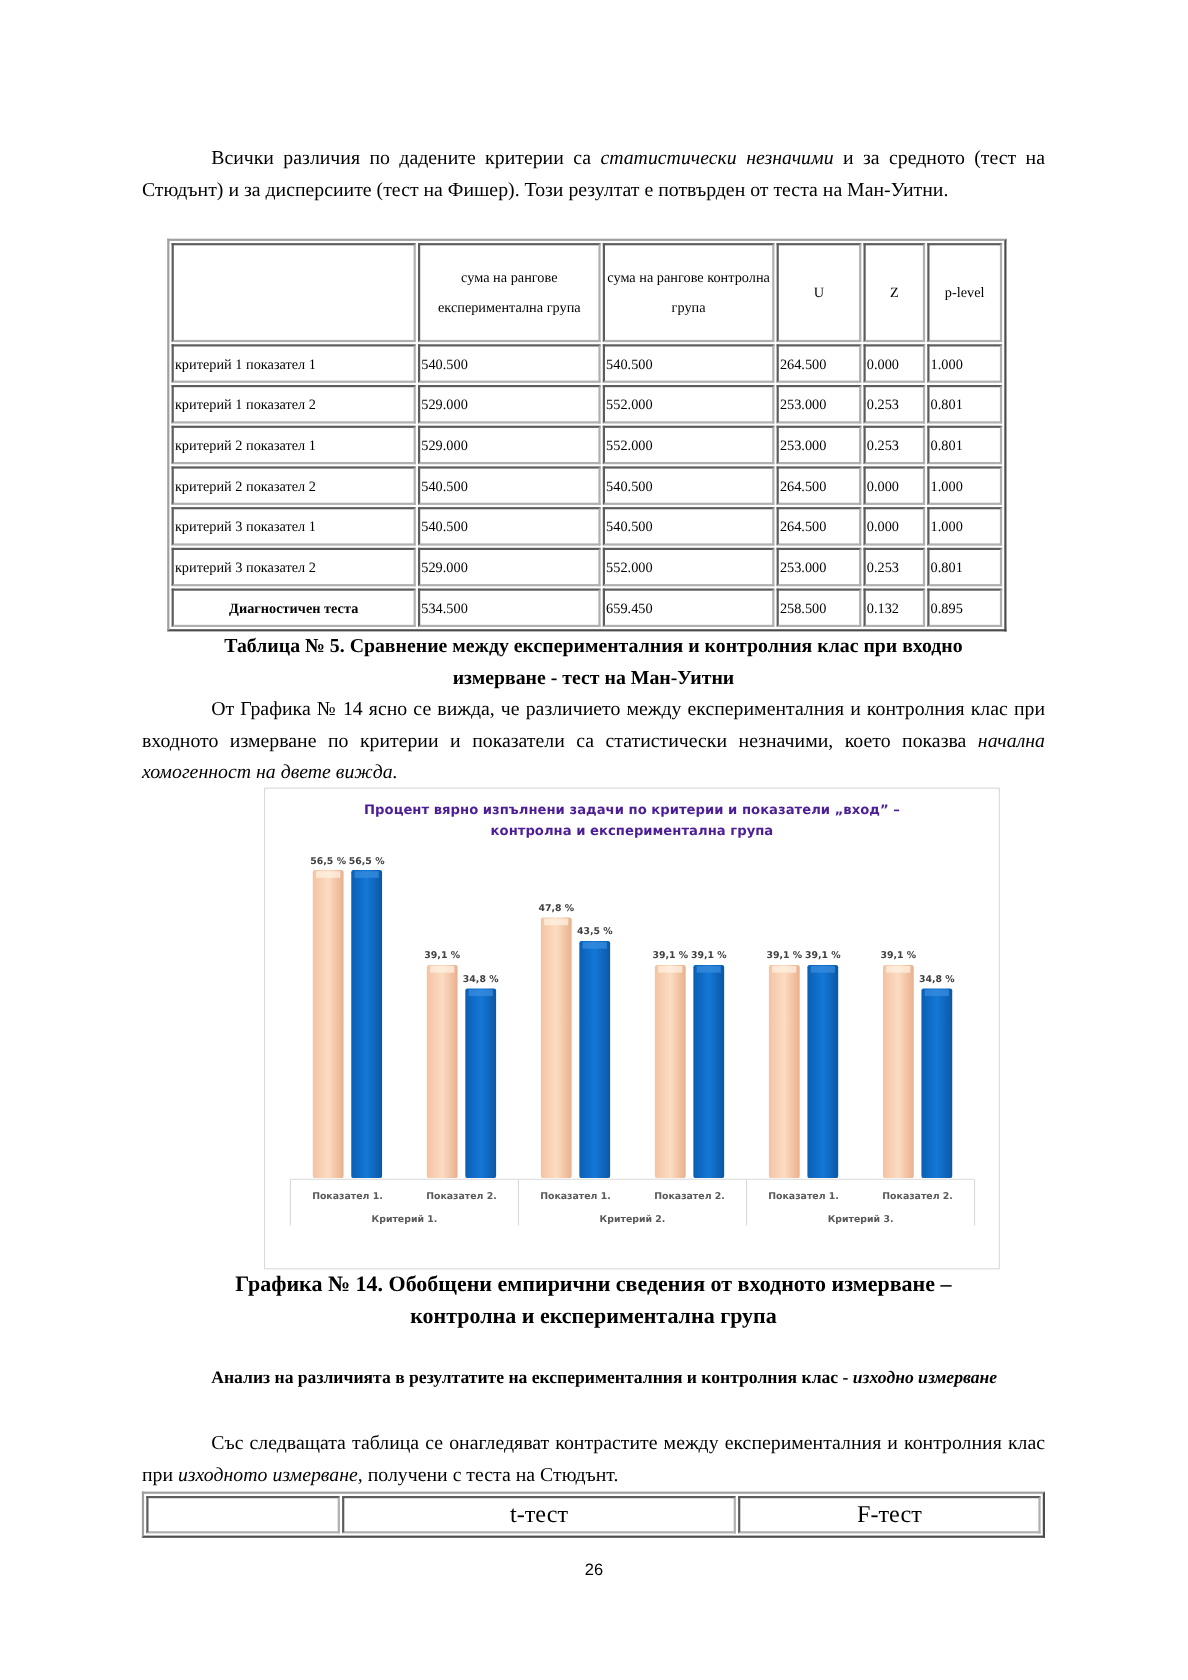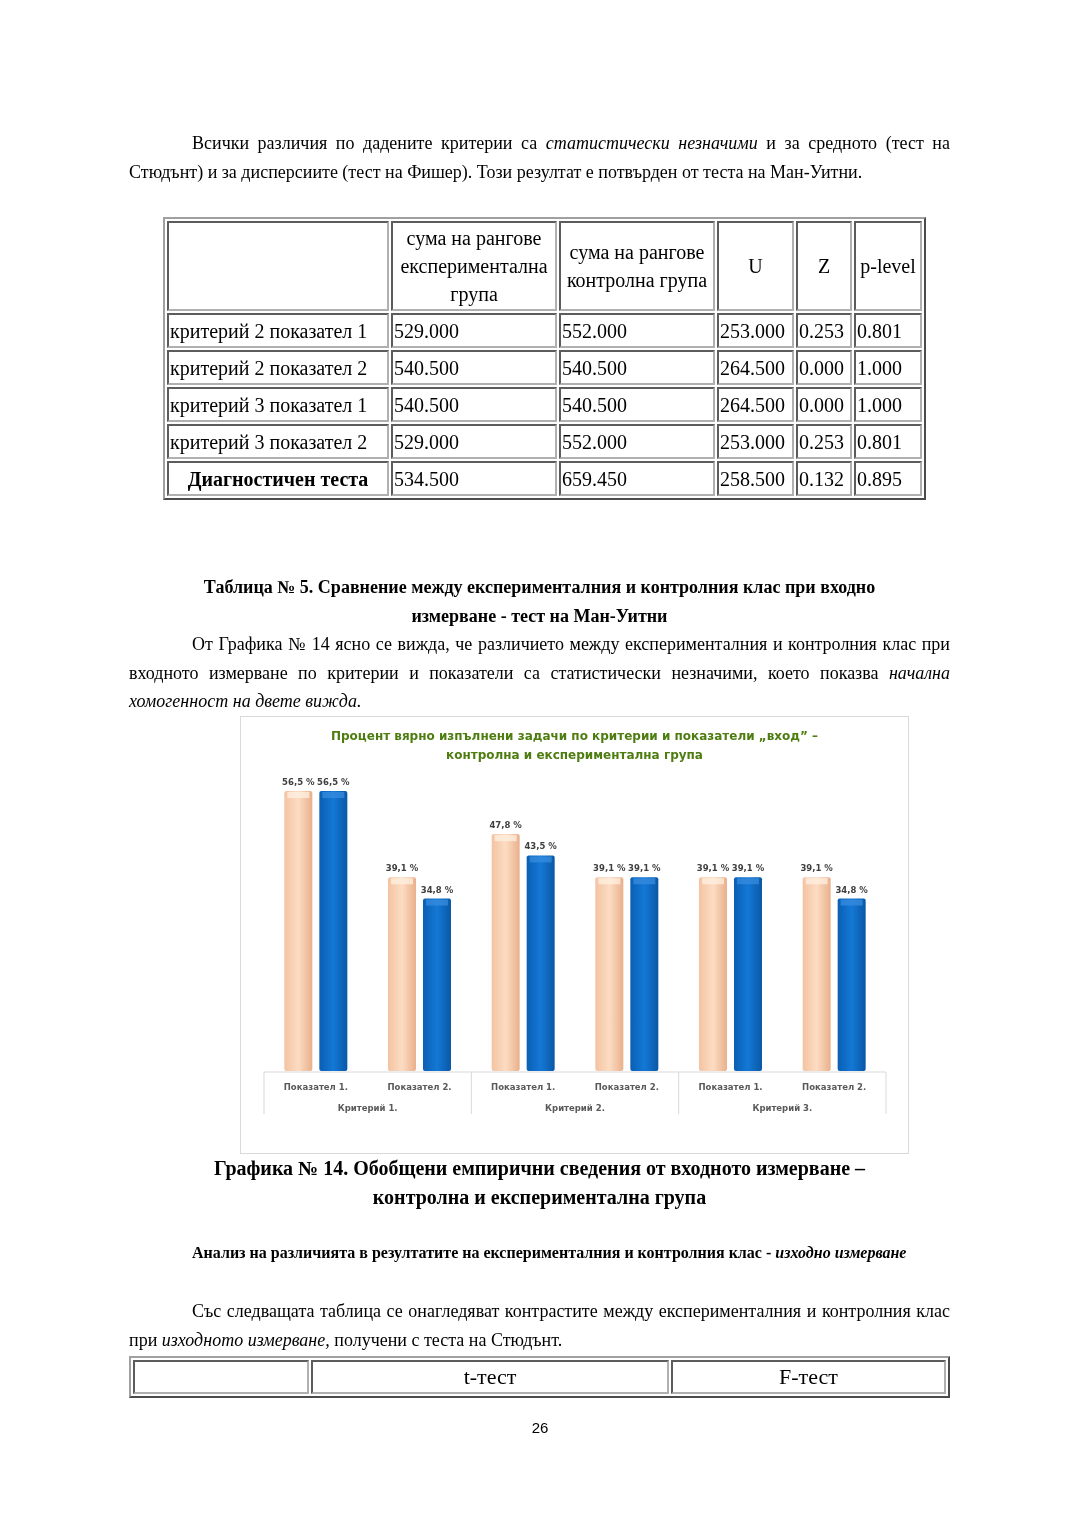--- a/index.html
+++ b/index.html
@@ -5,35 +5,35 @@
   html, body { margin: 0; padding: 0; background: #ffffff; }
   body { width: 1080px; height: 1527px; position: relative; overflow: hidden;
          font-family: "Liberation Serif", serif; color: #000; }
   .para { position: absolute; left: 129px; width: 821px; font-size: 18px; line-height: 28.5px;
           text-align: justify; }
   .indent { text-indent: 63px; }
   .center { text-align: center; }
   .bold { font-weight: bold; }
   i { font-style: italic; }
 
-  table.mw { position: absolute; left: 163px; top: 217px; border-collapse: separate; border-spacing: 2px;
-             border: 2px outset #a0a0a0; font-size: 20px; }
+  table.mw { position: absolute; left: 152px; top: 217px; border-collapse: separate; border-spacing: 2px;
+             border: 2px outset #a0a0a0; font-size: 13px; }
   table.mw td { border: 2px inset #b0b0b0; padding: 0 1px; height: 31px; line-height: 22px; white-space: nowrap; }
   table.mw thead td { text-align: center; height: 86px; line-height: 28px; }
   table.mw td.num { text-align: left; }
   table.mw td.bold { font-weight: bold; text-align: center; }
 
   table.tt { position: absolute; left: 129px; top: 1356px; width: 821px; border-collapse: separate; border-spacing: 2px;
              border: 2px outset #a0a0a0; font-size: 22px; }
   table.tt td { border: 2px inset #b0b0b0; height: 28px; text-align: center; }
 
   .chart-frame { position: absolute; left: 240px; top: 716px; width: 667px; height: 436px;
                  border: 1px solid #d9d9d9; background: #fff; }
   .chart-title { position: absolute; left: 0; top: 10px; width: 100%; text-align: center;
-                 font-family: "DejaVu Sans", sans-serif; font-weight: bold; font-size: 12px; line-height: 19px; color: #4d7c0f; }
+                 font-family: "DejaVu Sans", sans-serif; font-weight: bold; font-size: 12px; line-height: 19px; color: #4c1d95; }
   svg text { font-family: "DejaVu Sans", sans-serif; }
   .legend { position: absolute; top: 413px; left: 0; width: 100%; text-align: center;
             font-family: "DejaVu Sans", sans-serif; font-size: 9px; font-weight: bold; color: #595959; }
   .legend span.sw { display: inline-block; width: 7px; height: 7px; margin-right: 3px; vertical-align: middle; }
   .legend .item { margin: 0 6px; }
   .page-number { position: absolute; top: 1419px; left: 0; width: 1080px; text-align: center;
                  font-family: "Liberation Sans", sans-serif; font-size: 15px; }
 </style>
 </head>
 <body>
@@ -47,20 +47,36 @@
     <tr>
       <td style="width:216px"></td>
       <td style="width:160px; white-space:normal">сума на рангове експериментална група</td>
       <td style="width:150px; white-space:normal">сума на рангове контролна група</td>
       <td style="width:71px">U</td>
       <td style="width:50px">Z</td>
       <td style="width:62px">p-level</td>
     </tr>
   </thead>
   <tbody id="mw-body">
+      <tr>
+        <td>критерий 1 показател 1</td>
+        <td class="num">540.500</td>
+        <td class="num">540.500</td>
+        <td class="num">264.500</td>
+        <td class="num">0.000</td>
+        <td class="num">1.000</td>
+      </tr>
+      <tr>
+        <td>критерий 1 показател 2</td>
+        <td class="num">529.000</td>
+        <td class="num">552.000</td>
+        <td class="num">253.000</td>
+        <td class="num">0.253</td>
+        <td class="num">0.801</td>
+      </tr>
       <tr>
         <td>критерий 2 показател 1</td>
         <td class="num">529.000</td>
         <td class="num">552.000</td>
         <td class="num">253.000</td>
         <td class="num">0.253</td>
         <td class="num">0.801</td>
       </tr>
       <tr>
         <td>критерий 2 показател 2</td>

